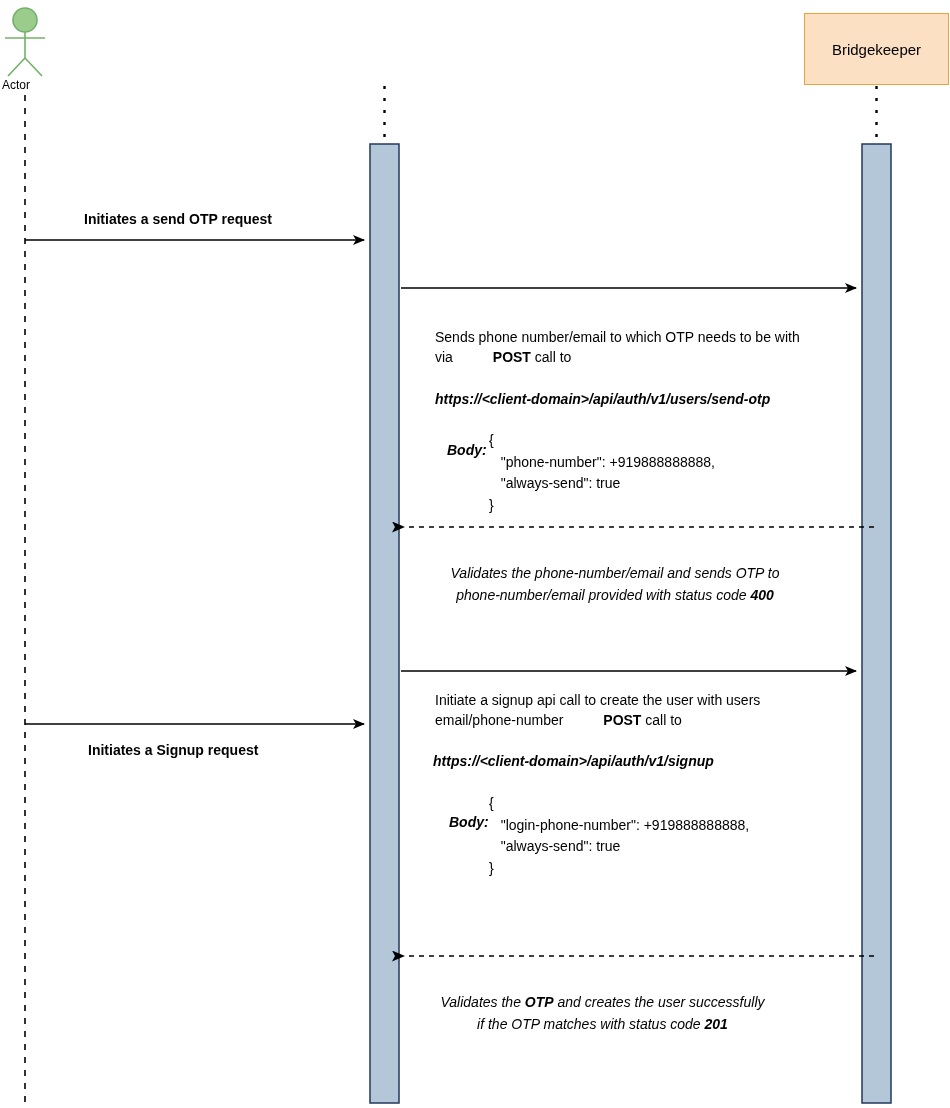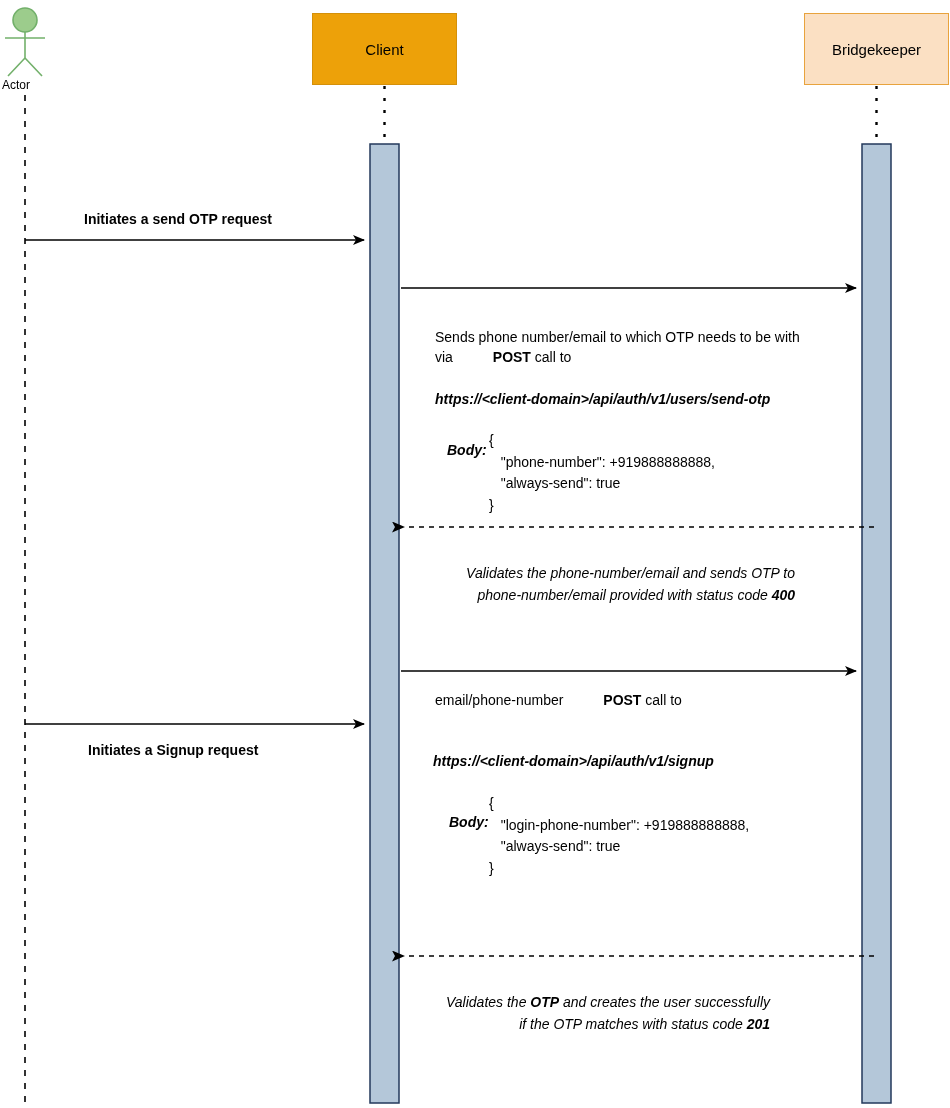--- a/index.html
+++ b/index.html
@@ -77,21 +77,21 @@
     font-style: italic;
     font-weight: bold;
     margin-left: 12px;
   }
   .ret-note {
     position: absolute;
     font-size: 14px;
     font-style: italic;
     color: #000000;
     line-height: 1.6;
-    text-align: right;
+    text-align: center;
   }
   .ret-note b { font-weight: bold; font-style: italic; }
   .body-block {
     position: absolute;
     font-size: 14px;
     line-height: 1.55;
     color: #000000;
     white-space: pre;
   }
 </style>
@@ -131,23 +131,20 @@
 
     <line x1="874" y1="527" x2="404" y2="527" stroke="#000000" stroke-width="1.5" stroke-dasharray="5 5" marker-end="url(#arrow-open-left)"></line>
 
     <line x1="401" y1="671" x2="856" y2="671" stroke="#000000" stroke-width="1.7" marker-end="url(#arrow-solid)"></line>
 
     <line x1="25" y1="724" x2="364" y2="724" stroke="#000000" stroke-width="1.7" marker-end="url(#arrow-solid)"></line>
 
     <line x1="874" y1="956" x2="404" y2="956" stroke="#000000" stroke-width="1.5" stroke-dasharray="5 5" marker-end="url(#arrow-open-left)"></line>
   </svg>
 
-  <div class="node-box" id="client-box">
-    <span>Client</span>
-  </div>
 
   <div class="node-box" id="bridgekeeper-box">
     <span>Bridgekeeper</span>
   </div>
 
   <div class="actor-label">Actor</div>
 
   <div class="msg-label" style="left:84px; top:211px;">Initiates a send OTP request</div>
 
   <div class="msg-label" style="left:88px; top:742px;">Initiates a Signup request</div>
@@ -173,20 +170,21 @@
 }</div>
 
   <div class="ret-note" style="left:435px; top:562px; width:360px;">
     <div>Validates the phone-number/email and sends OTP to</div>
     <div>
       <span>phone-number/email provided with status code </span><b>400</b>
     </div>
   </div>
 
   <div class="note" style="left:435px; top:690px; width:400px;">
+    <div>Initiate a signup api call to create the user with users</div>
     <div>
       <span>email/phone-number </span><b>POST</b><span> call to</span>
     </div>
   </div>
 
   <div class="note" style="left:433px; top:751px; width:420px;">
     <span class="url">https://&lt;client-domain&gt;/api/auth/v1/signup</span>
   </div>
 
   <div class="note" style="left:437px; top:812px;">

